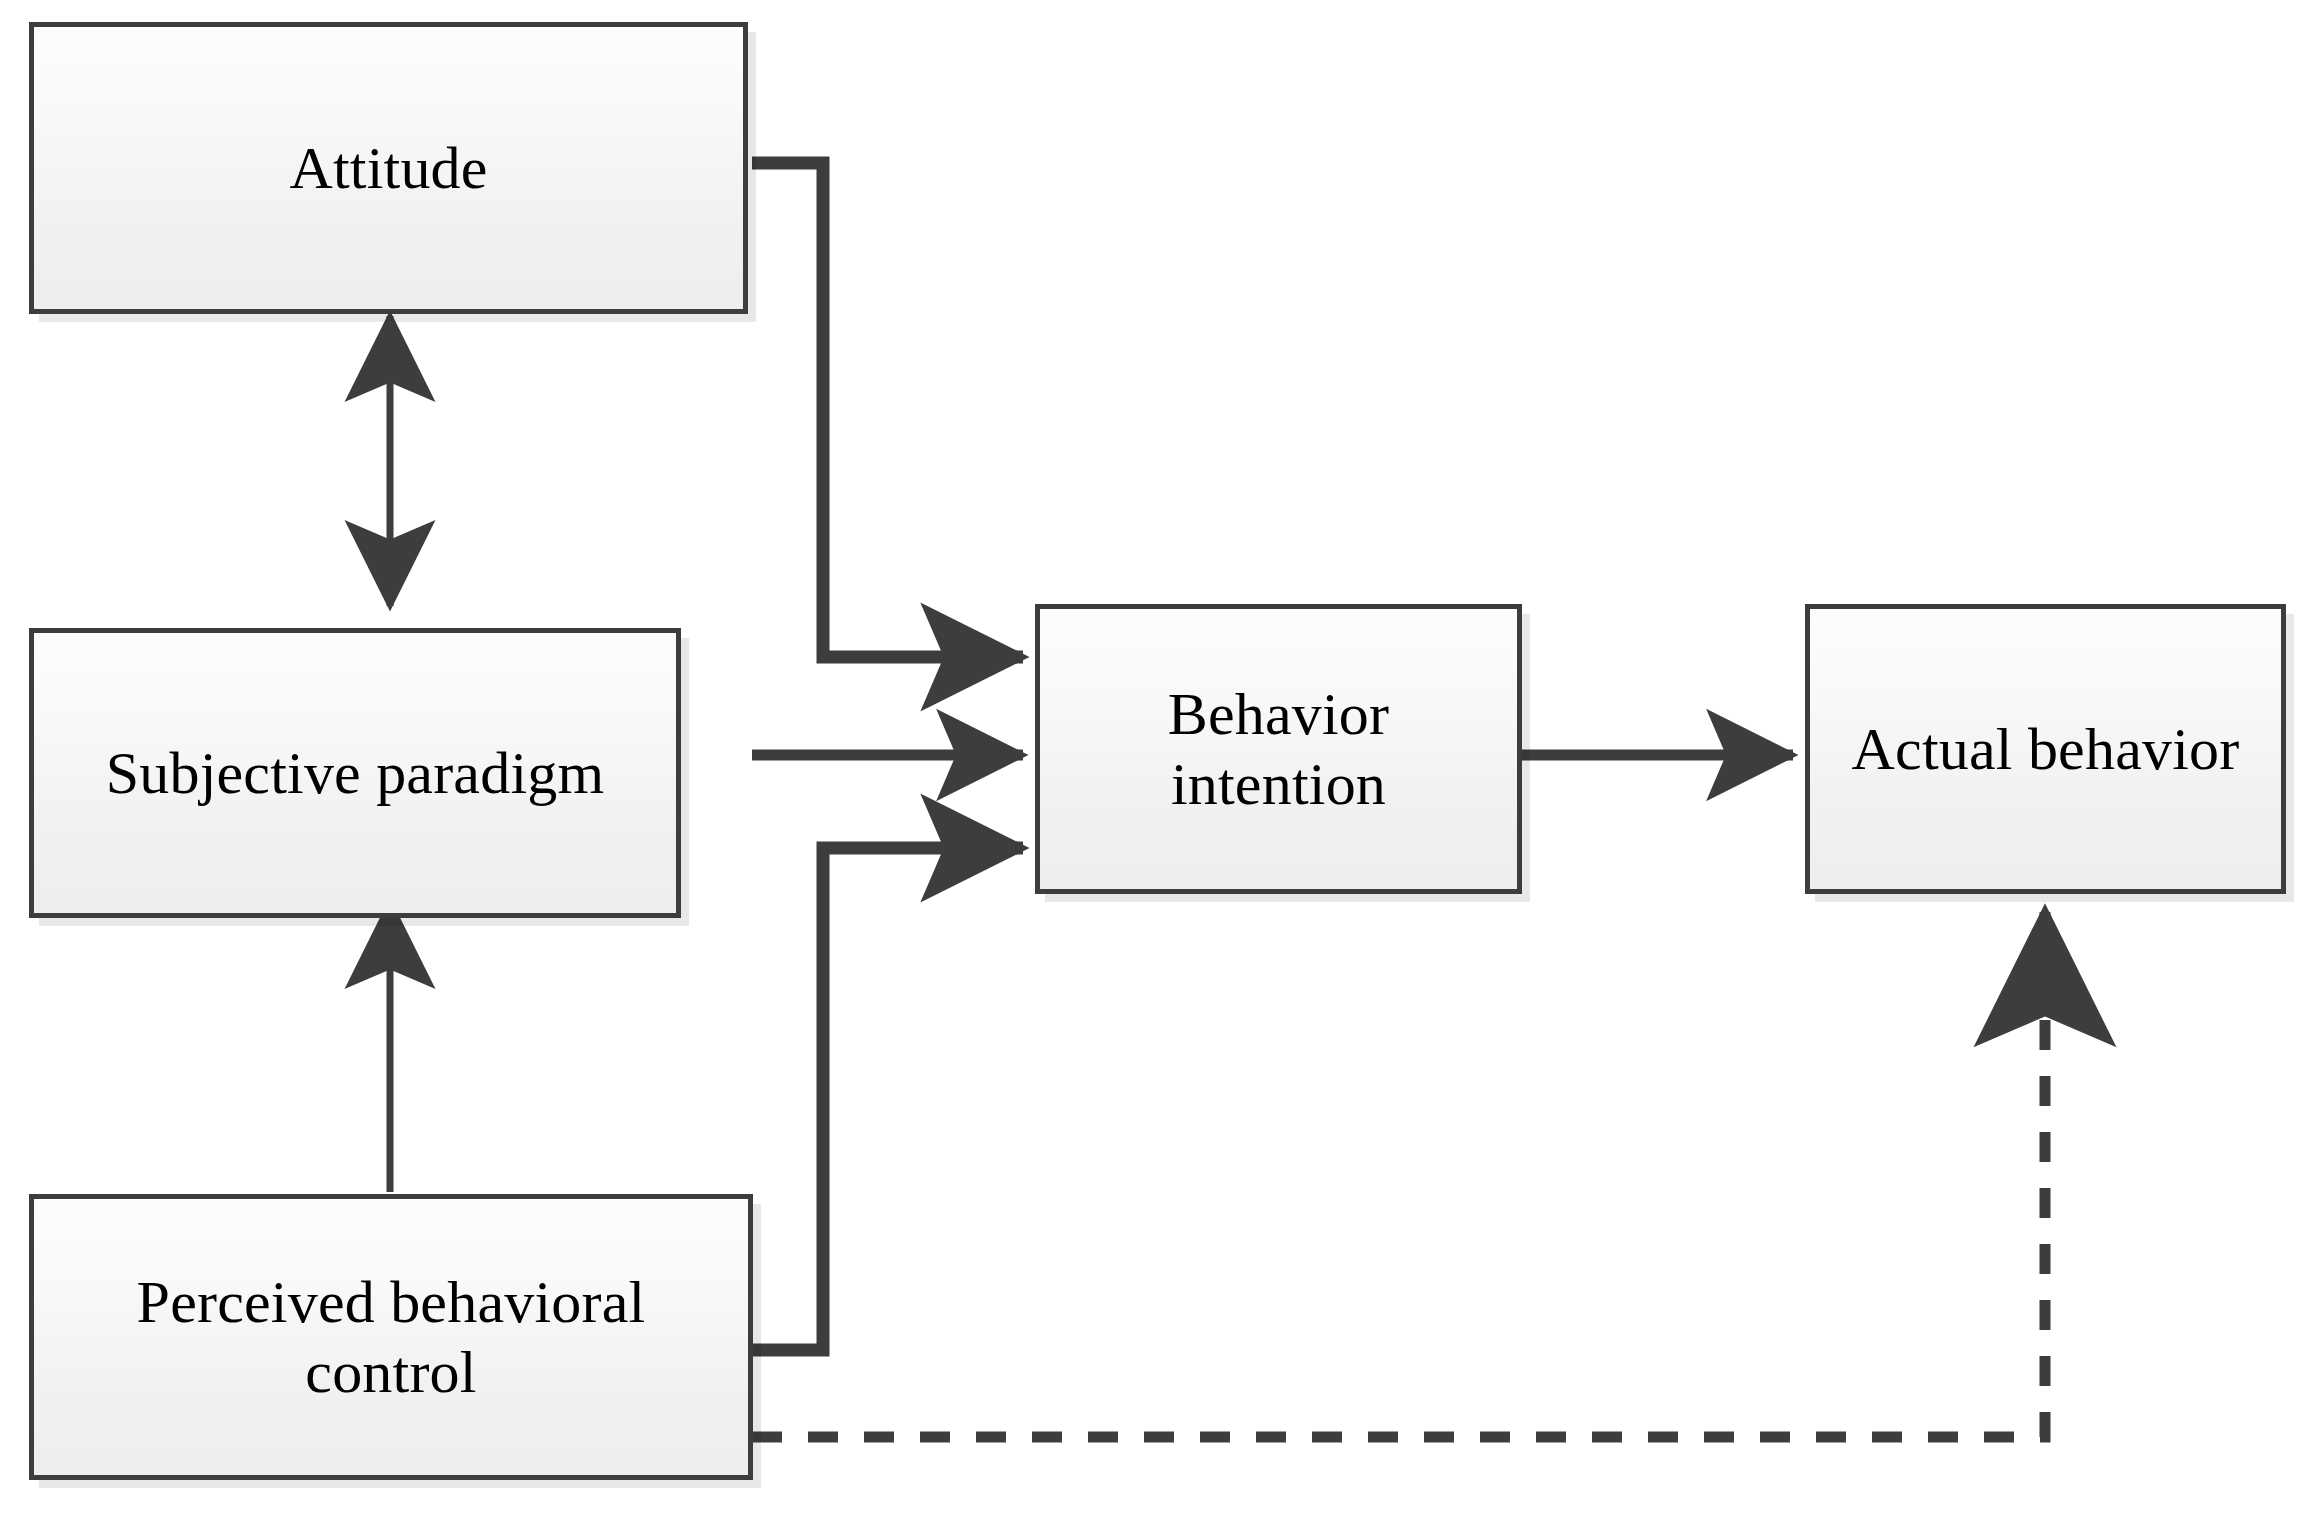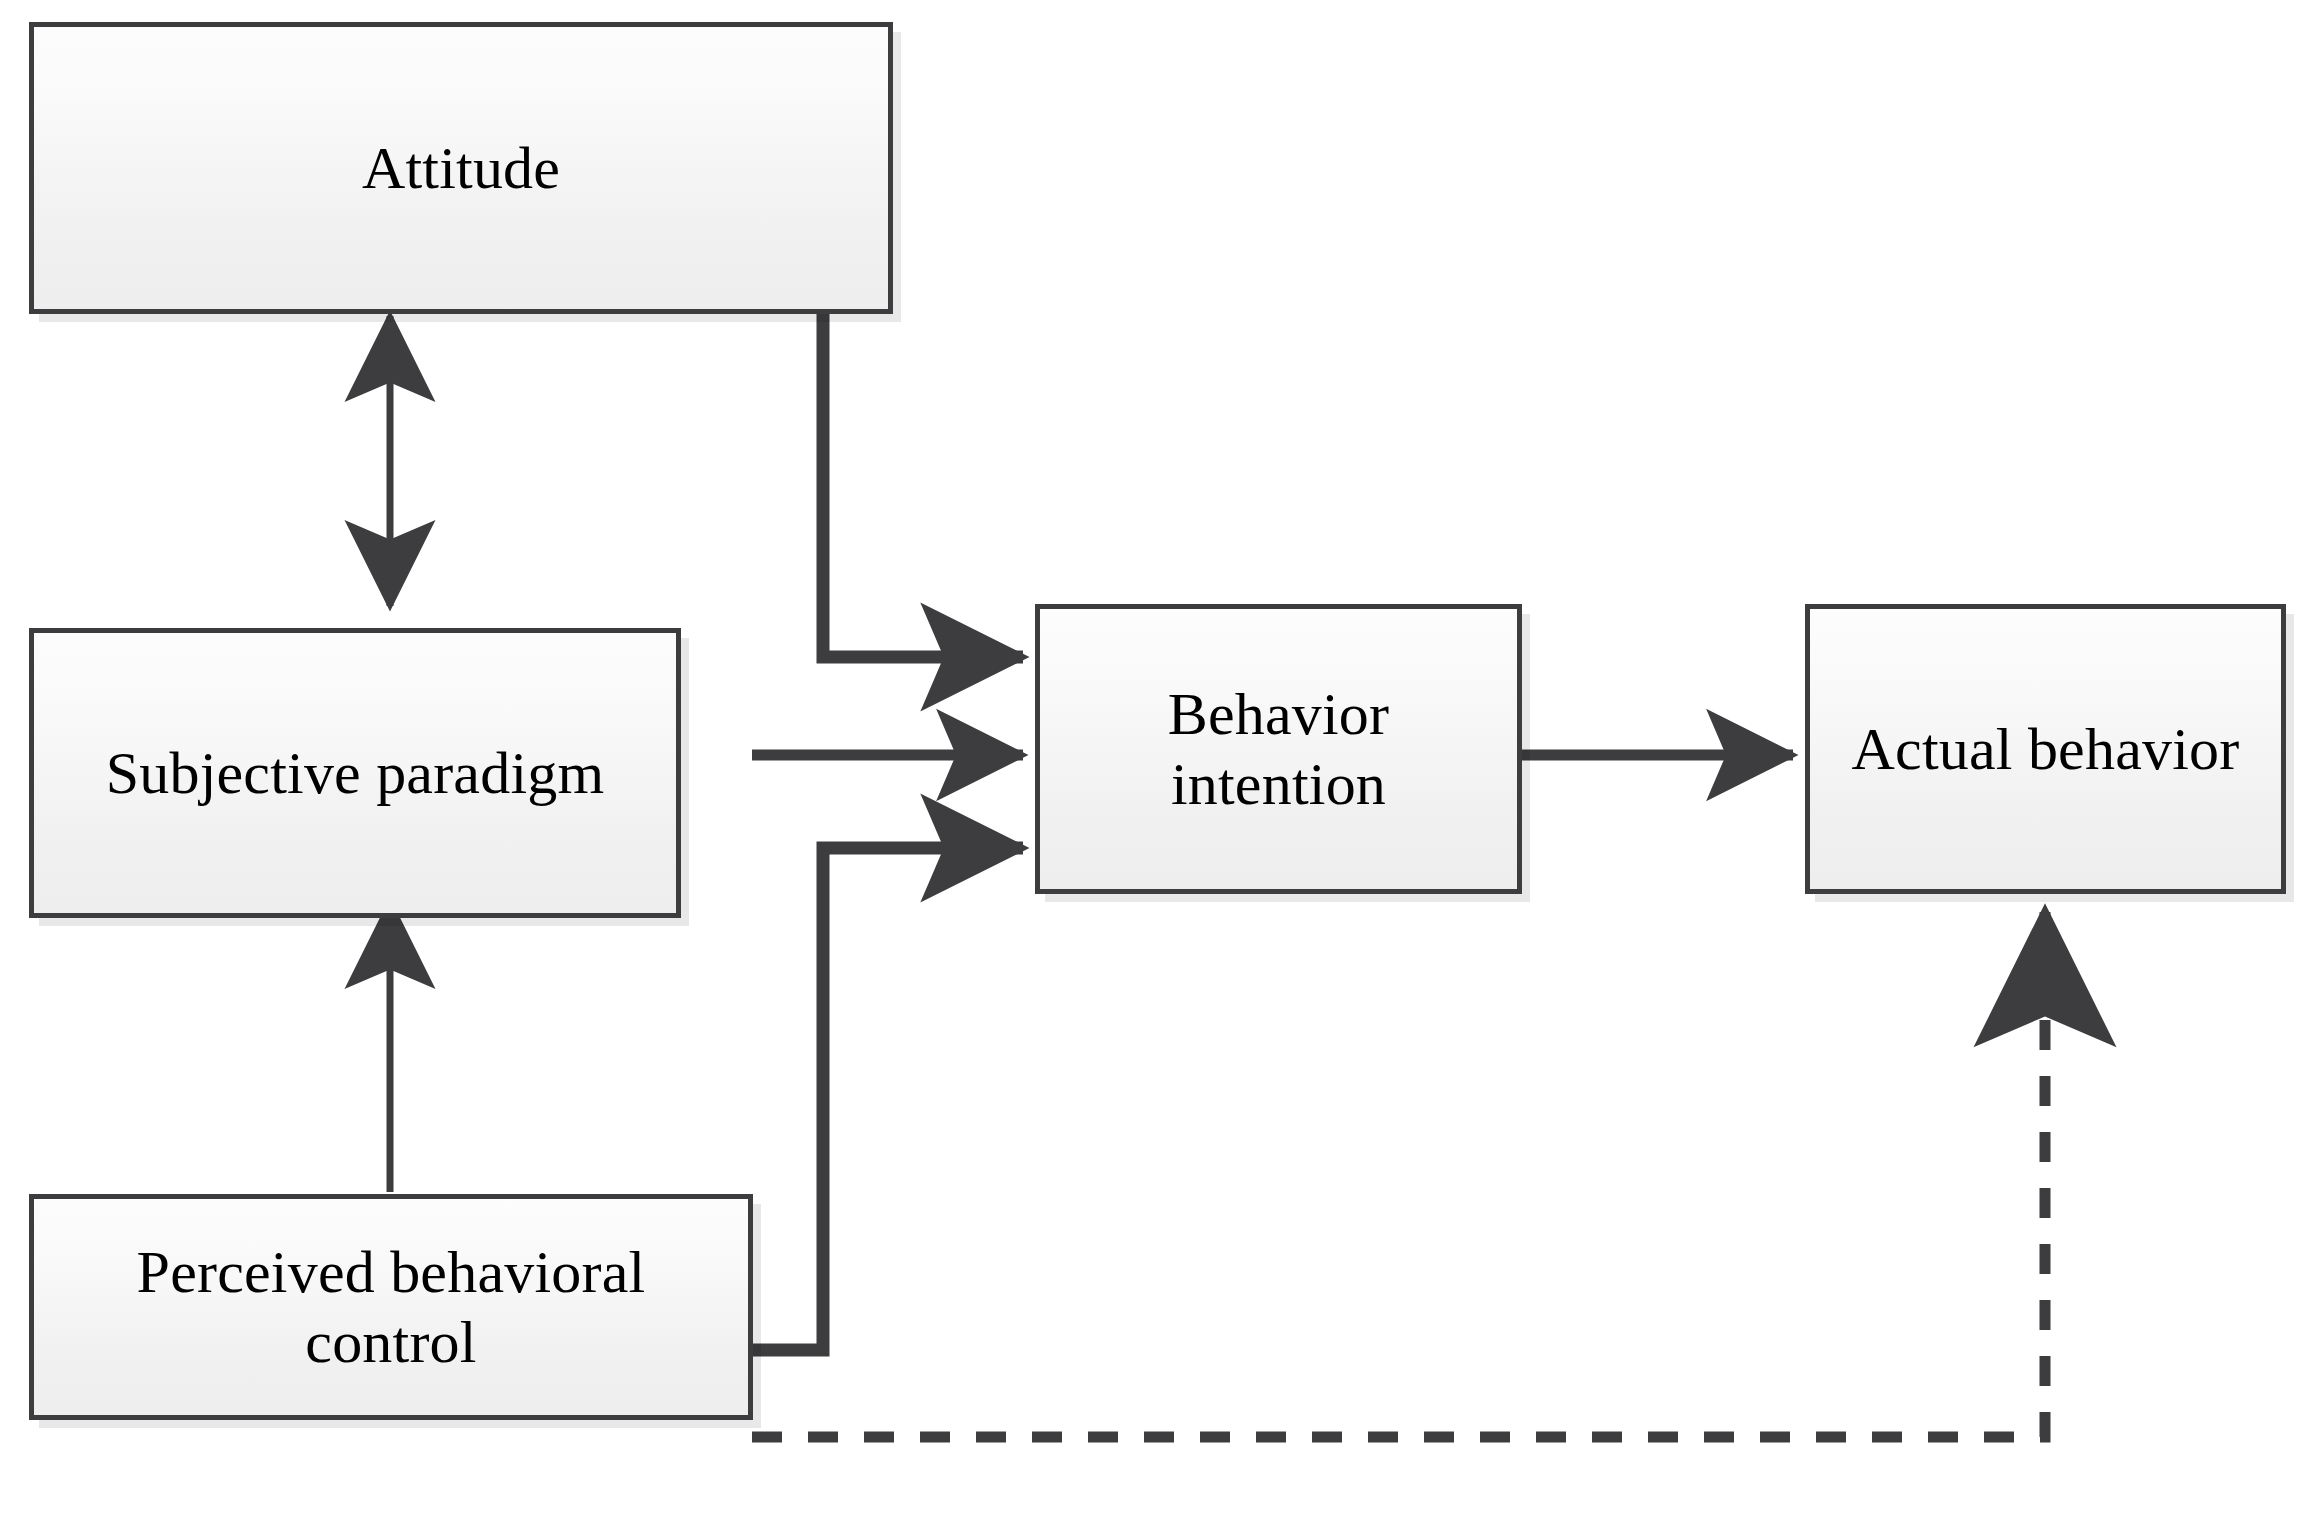--- a/index.html
+++ b/index.html
@@ -40,23 +40,23 @@
   }
   .node-label {
     font-family: "Liberation Serif", "DejaVu Serif", serif;
     font-size: 60px;
     line-height: 1.17;
     color: #000000;
     letter-spacing: 0.2px;
     padding: 0 14px;
     white-space: pre-line;
   }
-  #node-attitude    { left: 29px;   top: 22px;   width: 864px;  height: 292px; }
+  #node-attitude    { left: 29px;   top: 22px;   width: 719px;  height: 292px; }
   #node-subjective  { left: 29px;   top: 604px;  width: 652px;  height: 290px; margin-top: 24px; }
-  #node-perceived   { left: 29px;   top: 1194px; width: 724px;  height: 226px; }
+  #node-perceived   { left: 29px;   top: 1194px; width: 724px;  height: 286px; }
   #node-intention   { left: 1035px; top: 604px;  width: 487px;  height: 290px; text-align: center; }
   #node-actual      { left: 1805px; top: 604px;  width: 481px;  height: 290px; }
 </style>
 </head>
 <body>
 
 <div id="diagram-canvas">
 
   <svg id="edge-layer" viewBox="0 0 2315 1514" width="2315" height="1514" xmlns="http://www.w3.org/2000/svg">
     <defs>

